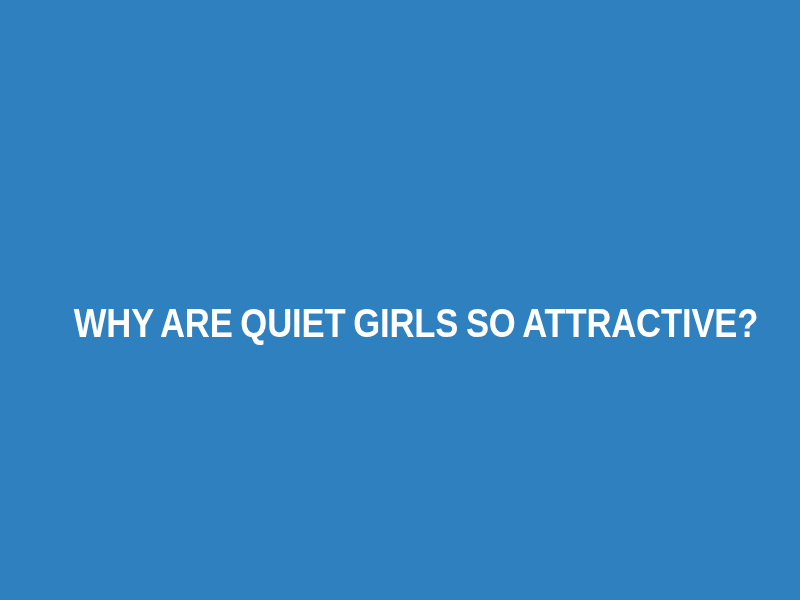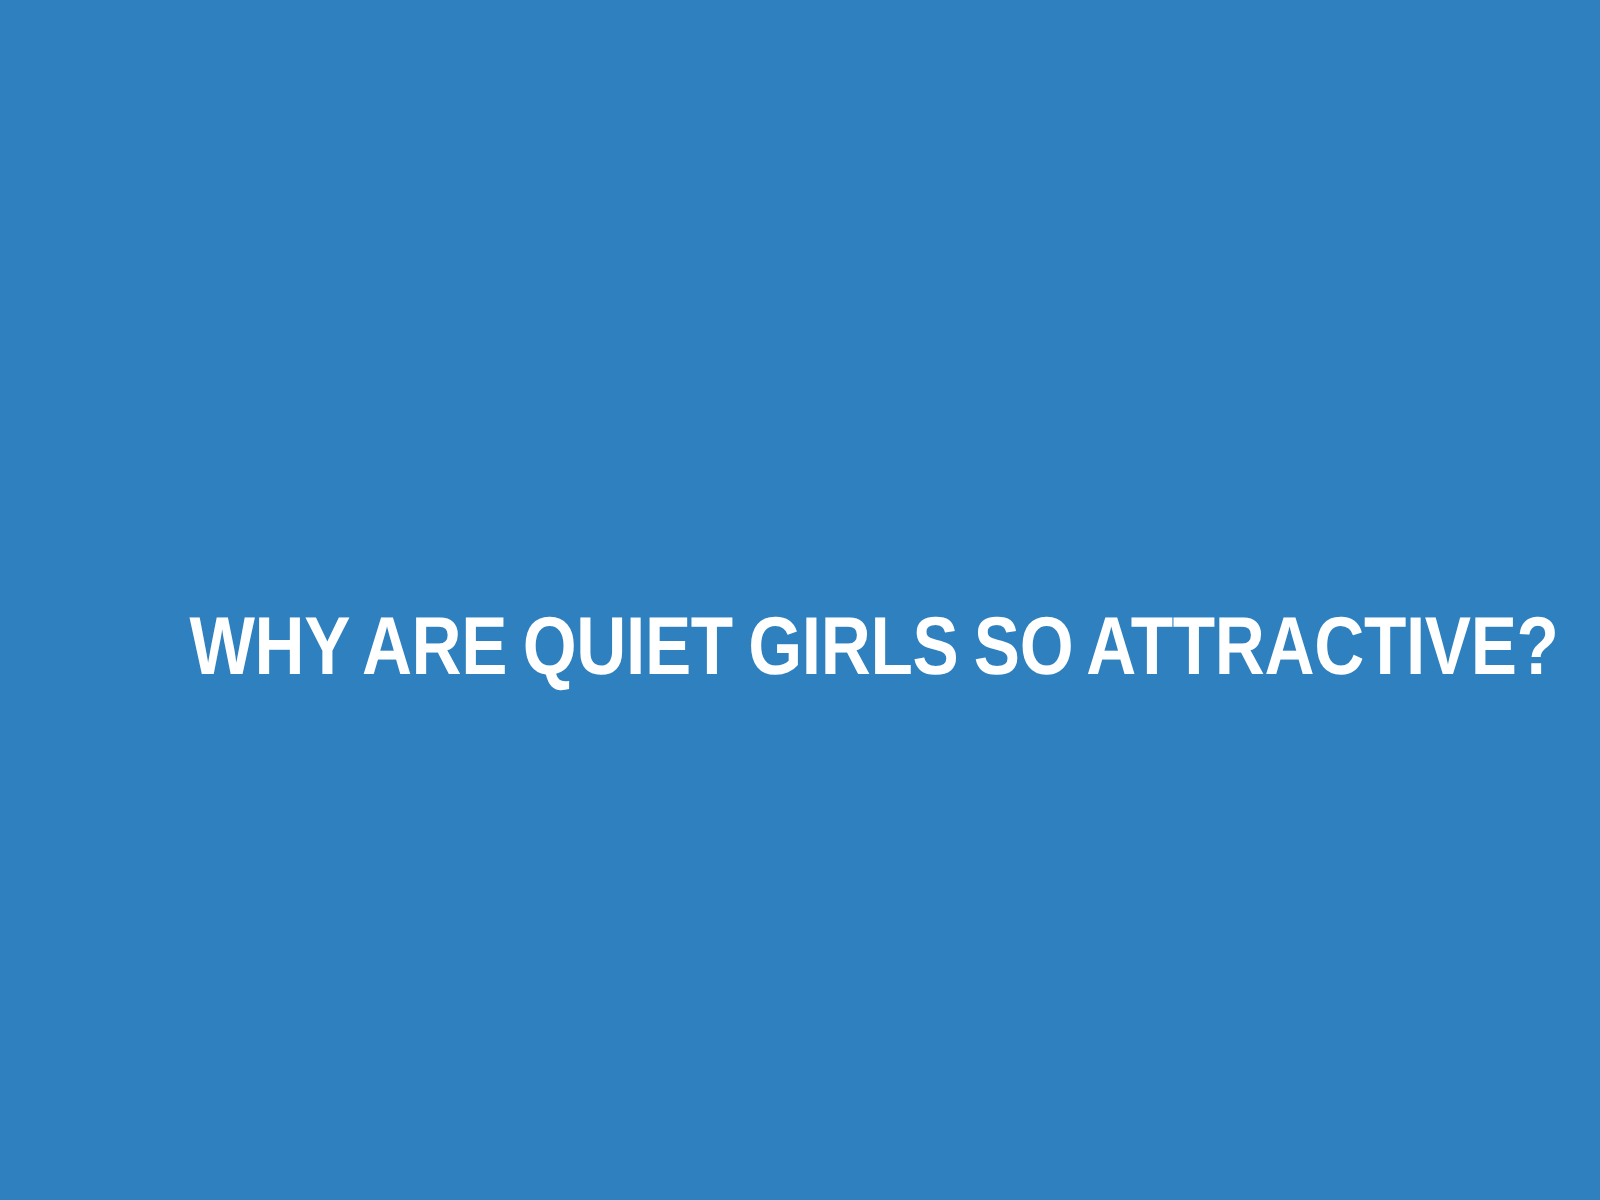--- a/index.html
+++ b/index.html
@@ -27,20 +27,21 @@
   }
 
   
   #headline-wrap {
     position: absolute;
     left: 0;
     right: 0;
     top: 281px;
     display: flex;
     align-items: center;
+    justify-content: center;
     padding-left: 32px;
   }
 
   #headline {
     display: block;
     color: #ffffff;
     font-family: "Liberation Sans Narrow", "Liberation Sans", sans-serif;
     font-weight: 700;
     font-size: 41px;
     line-height: 30px;

